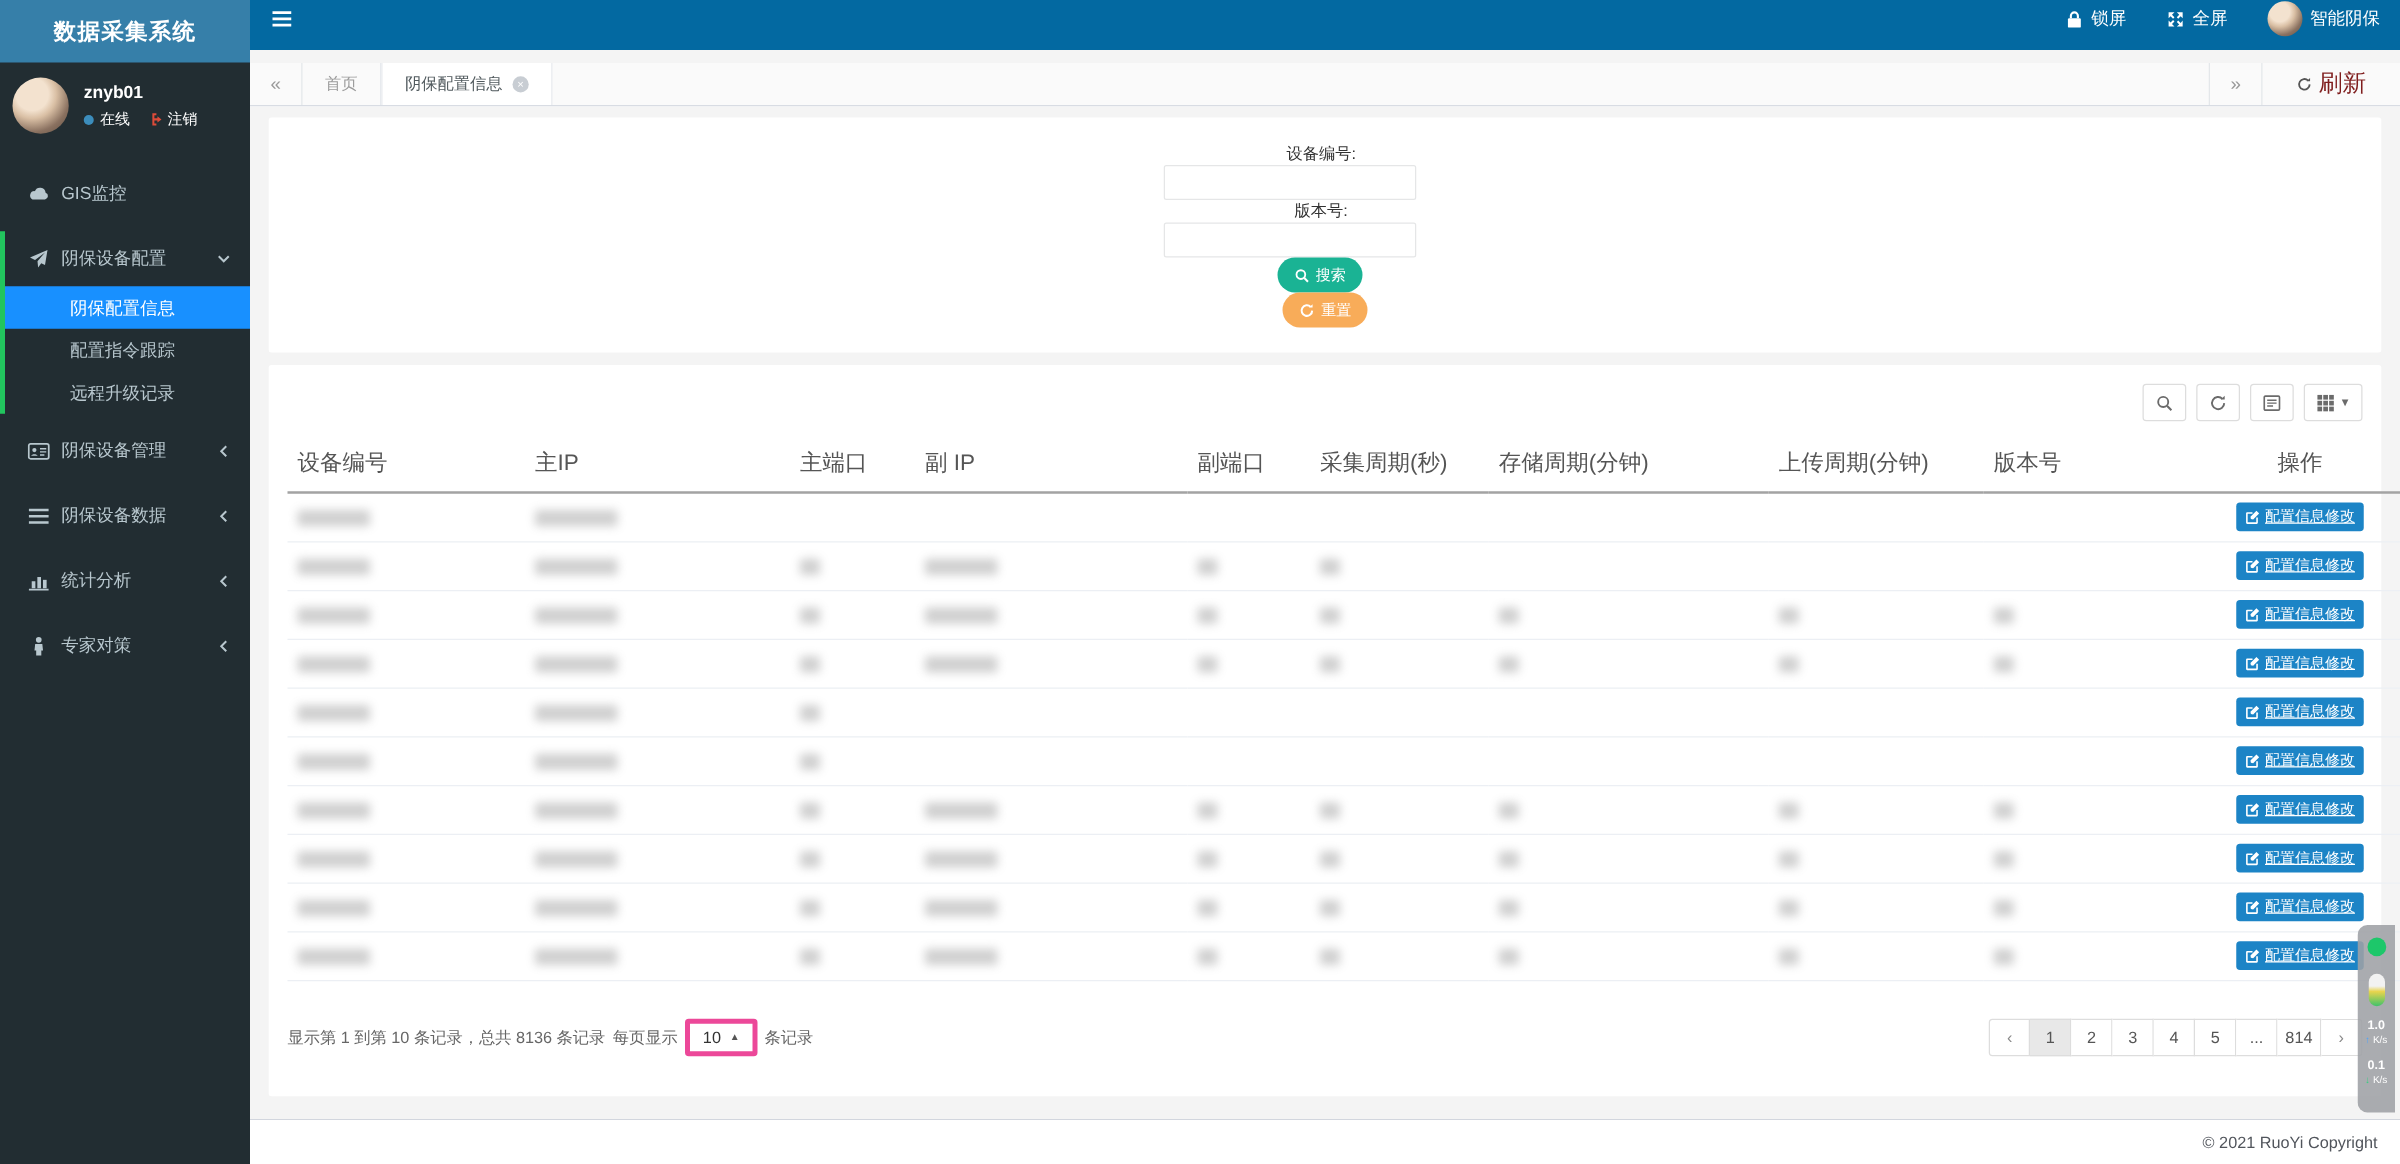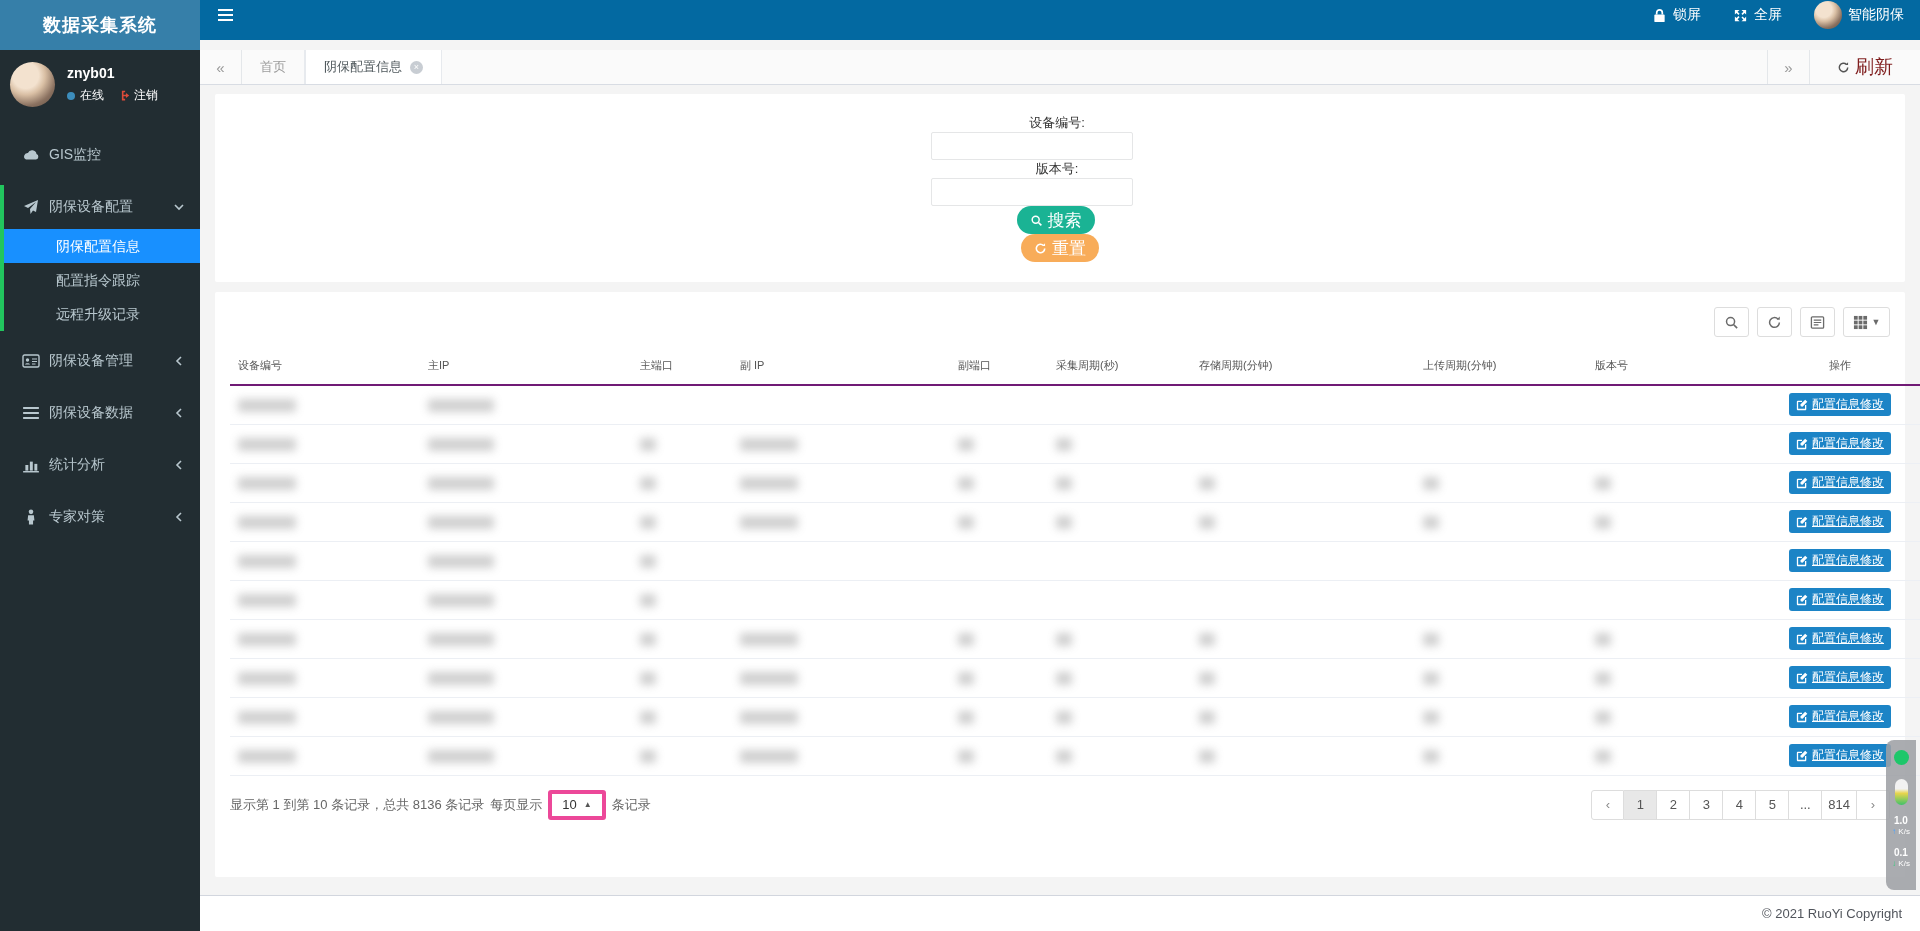--- a/index.html
+++ b/index.html
@@ -46,42 +46,42 @@
   .refresh-btn { display:flex; align-items:center; gap:5px; padding:0 27px; font-size:19px; color:#7f1d1d; cursor:pointer; border-left:1px solid #e4e7ea; }
   .refresh-btn .ricon { width:13px; height:13px; color:#555; }
 
   
   .content { position:absolute; left:200px; top:86px; right:0; bottom:36px; padding:8px 15px 0 15px; overflow:hidden; }
   .card { background:#fff; border-radius:2px; }
   .search-card { padding:20px 18px; margin-bottom:10px; }
   .search-row { display:flex; align-items:center;flex-direction:column; }
   .search-label { font-size:13px; color:#333; margin-right:6px; }
   .search-input { width:202px; height:28px; border:1px solid #e5e6e7; border-radius:2px; padding:0 8px; font-size:13px; color:#333; outline:none; margin-right:56px; }
-  .btn-pill { display:inline-flex; align-items:center; gap:5px; height:28px; padding:0 13px; border:none; border-radius:15px; color:#fff; font-size:17px; cursor:pointer; }
+  .btn-pill { display:inline-flex; align-items:center; gap:5px; height:28px; padding:0 13px; border:none; border-radius:15px; color:#fff; font-size:12px; cursor:pointer; }
   .btn-search { background:#1ab394; margin-right:9px; }
   .btn-reset { background:#f8ac59; }
   .btn-pill .bicon { width:13px; height:13px; color:#fff; }
 
   .table-card { padding:15px 15px 20px 15px; min-height:585px; position:relative; }
   .toolbar { display:flex; justify-content:flex-end; gap:8px; margin-bottom:10px; }
   .tool-btn { width:35px; height:30px; background:#fff; border:1px solid #ddd; border-radius:3px; display:flex; align-items:center; justify-content:center; color:#6b6b6b; cursor:pointer; }
   .tool-btn .ticon { width:15px; height:15px; }
   .tool-btn.wide { width:47px; gap:4px; }
   .caret-down { font-size:9px; color:#6b6b6b; }
 
   table.data { width:100%; border-collapse:collapse; table-layout:fixed; font-size:13px; }
-  table.data th { text-align:left; font-weight:normal; color:#555; padding:11px 8px; border-bottom:2px solid #701a75; font-size:11px; white-space:nowrap; overflow:hidden; }
+  table.data th { text-align:left; font-weight:normal; color:#555; padding:11px 8px; border-bottom:2px solid #a3a3a3; font-size:18px; white-space:nowrap; overflow:hidden; }
   table.data th.center, table.data td.center { text-align:center; }
   table.data td { padding:0 8px; height:39px; border-bottom:1px solid #eceff4; }
   .mask { display:inline-block; height:13px; border-radius:2px; background:#8a8a8a; filter:blur(4px); opacity:.4; vertical-align:middle; }
   .mw0{width:58px}.mw1{width:66px}.mw2{width:16px}.mw3{width:58px}.mw4{width:16px}.mw5{width:16px}.mw6{width:16px}.mw7{width:16px}.mw8{width:16px}
   .btn-edit { display:inline-flex; align-items:center; gap:4px; background:#1c84c6; color:#fff; border:none; border-radius:3px; font-size:12px; padding:3px 7px; cursor:pointer;text-decoration:underline; }
   .btn-edit .eicon { width:12px; height:12px; color:#fff; }
 
-  .pg-row { display:flex; align-items:center; margin-top:14px; }
+  .pg-row { display:flex; align-items:center; margin-top:30px; }
   .pg-info { font-size:13px; color:#666; display:flex; align-items:center; gap:6px; }
   .page-size-btn { display:inline-flex; align-items:center; gap:7px; height:30px; padding:0 10px; border:4px solid #ec4899; border-radius:3px; background:#fff; font-size:13px; color:#333; cursor:pointer; }
   .caret-up { font-size:8px; color:#555; }
   .pager { margin-left:auto; display:flex; list-style:none; }
   .pager li { min-width:33px; height:30px; display:flex; align-items:center; justify-content:center; border:1px solid #ddd; border-left:none; background:#fff; font-size:13px; color:#555; cursor:pointer; padding:0 6px; }
   .pager li:first-child { border-left:1px solid #ddd; border-radius:3px 0 0 3px; }
   .pager li:last-child { border-radius:0 3px 3px 0; }
   .pager li.active { background:#e8e8e8; }
   .pager li.nav { color:#8a8a8a; }
 

